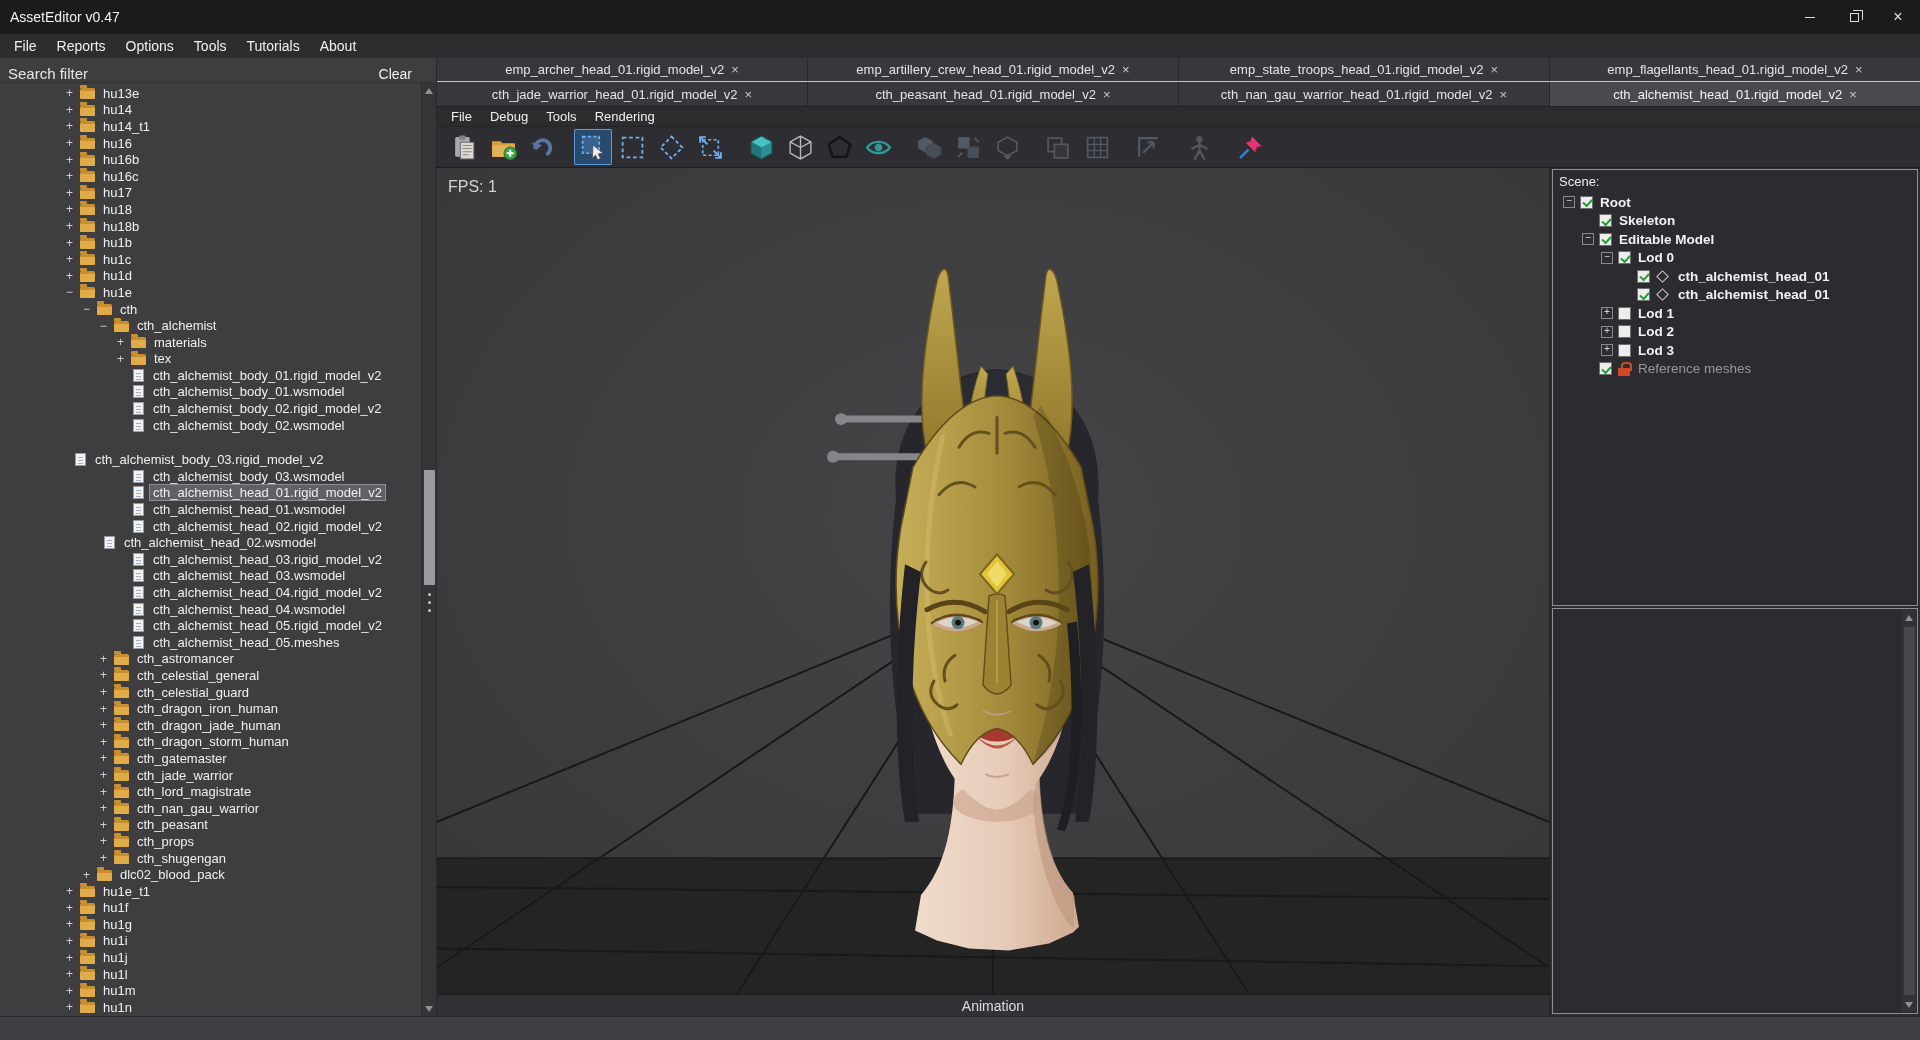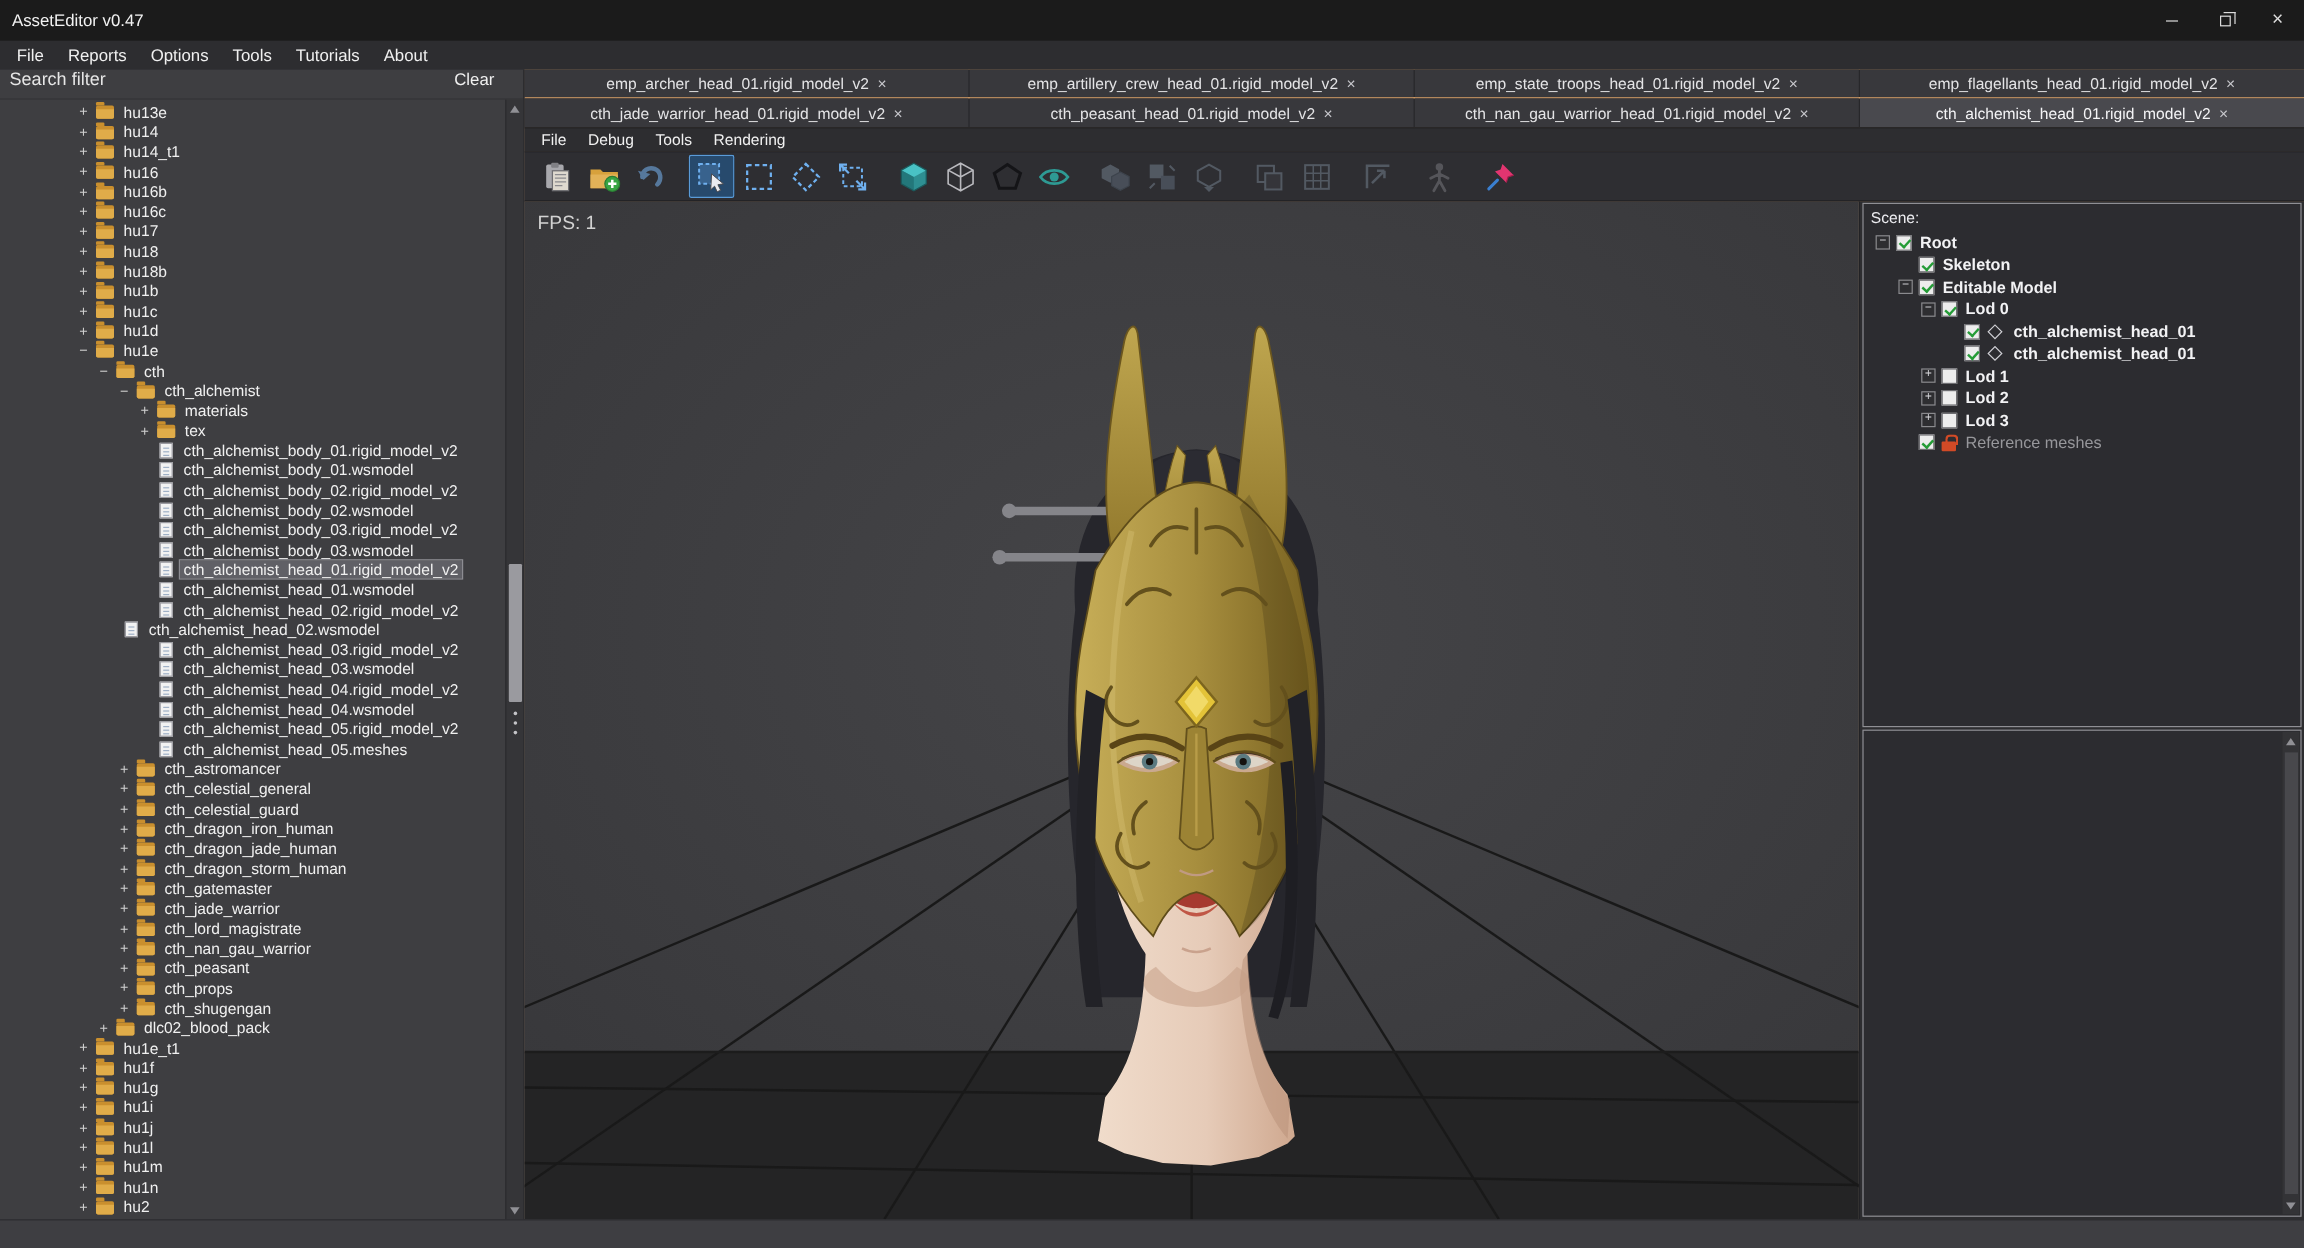--- a/index.html
+++ b/index.html
@@ -18,21 +18,21 @@
   .glyph-restore::before { content:""; position:absolute; top:-4px; left:2px; width:9px; height:9px; border:1px solid #dcdcdc; border-bottom:none; border-left:none; }
 
   
   .menubar { height:24px; flex:none; background:#2d2d30; display:flex; align-items:center; padding-left:4px; }
   .menu-item { padding:0 10px; font-size:14px; color:#f0f0f0; cursor:default; }
 
   .main { flex:1; display:flex; min-height:0; }
 
   
   .sidebar { width:437px; flex:none; background:#3e3e41; position:relative; border-right:1px solid #29292c; }
-  .search-row { height:25px; display:flex; align-items:flex-start; padding:0 24px 0 8px; border-bottom:1px solid #343437; }
+  .search-row { height:25px; display:flex; align-items:flex-end; padding:0 24px 0 8px; border-bottom:1px solid #343437; }
   .search-input { flex:1; background:transparent; border:none; outline:none; color:#e8e8e8; font-size:15px; font-family:inherit; min-width:0; }
   .search-input::placeholder { color:#e6e6e6; opacity:1; }
   .clear-btn { background:none; border:none; color:#f0f0f0; font-size:14px; font-family:inherit; cursor:default; }
   .tree-area { position:absolute; top:25px; left:0; right:15px; bottom:0; overflow:hidden; padding-top:2px; }
   .tree-row { display:flex; align-items:center; height:16.6px; font-size:13px; white-space:nowrap; color:#f0f0f0; cursor:default; }
   .expander { width:14px; flex:none; font-size:12px; color:#d0d0d0; }
   .tree-label { padding:0 3px; }
   .tree-row.selected .tree-label { background:#606066; outline:1px solid #8c8c92; }
   .folder-icon { width:15px; height:11px; background:#c98f2e; border-radius:1.5px; position:relative; margin-right:5px; flex:none; margin-top:1px; }
   .folder-icon::before { content:""; position:absolute; top:-3px; left:0; width:7px; height:3px; background:#c98f2e; border-radius:1px 1px 0 0; }
@@ -232,21 +232,21 @@
           <div class="tree-row" style="padding-left: 117px;">
             <span class="expander"></span>
             <span class="file-icon"></span>
             <span class="tree-label">cth_alchemist_body_02.rigid_model_v2</span>
           </div>
           <div class="tree-row" style="padding-left: 117px;">
             <span class="expander"></span>
             <span class="file-icon"></span>
             <span class="tree-label">cth_alchemist_body_02.wsmodel</span>
           </div>
-          <div class="tree-row" style="padding-left: 117px;">
+          <div class="tree-row" style="padding-left: 59px; margin-top: 18px;">
             <span class="expander"></span>
             <span class="file-icon"></span>
             <span class="tree-label">cth_alchemist_body_03.rigid_model_v2</span>
           </div>
           <div class="tree-row" style="padding-left: 117px;">
             <span class="expander"></span>
             <span class="file-icon"></span>
             <span class="tree-label">cth_alchemist_body_03.wsmodel</span>
           </div>
           <div class="tree-row selected" style="padding-left: 117px;">
@@ -714,20 +714,23 @@
                   <path d="M598 282 q-12 -20 -30 -14"></path>
                 </g>
 
                 <path d="M468 400 C458 490 456 590 468 660 L482 660 C472 590 474 490 484 408 Z" fill="#222227"></path>
                 <path d="M652 400 C662 490 664 590 652 660 L638 660 C648 590 646 490 636 408 Z" fill="#222227"></path>
                 <path d="M630 460 C638 540 636 620 620 668 L628 670 C646 622 648 540 640 458 Z" fill="#1e1e23"></path>
               </g>
             </svg>
             <div class="fps">FPS: 1</div>
           </div>
+          <div class="animation-bar">
+            <span>Animation</span>
+          </div>
         </div>
 
         <div class="right-col">
           <div class="scene-panel">
             <div class="scene-title">Scene:</div>
             <div>
                 <div class="scene-row bold" style="padding-left: 6px;">
                   <span class="box-exp">−</span>
                   <span class="checkbox checked"></span>
                   <span class="scene-label">Root</span>

